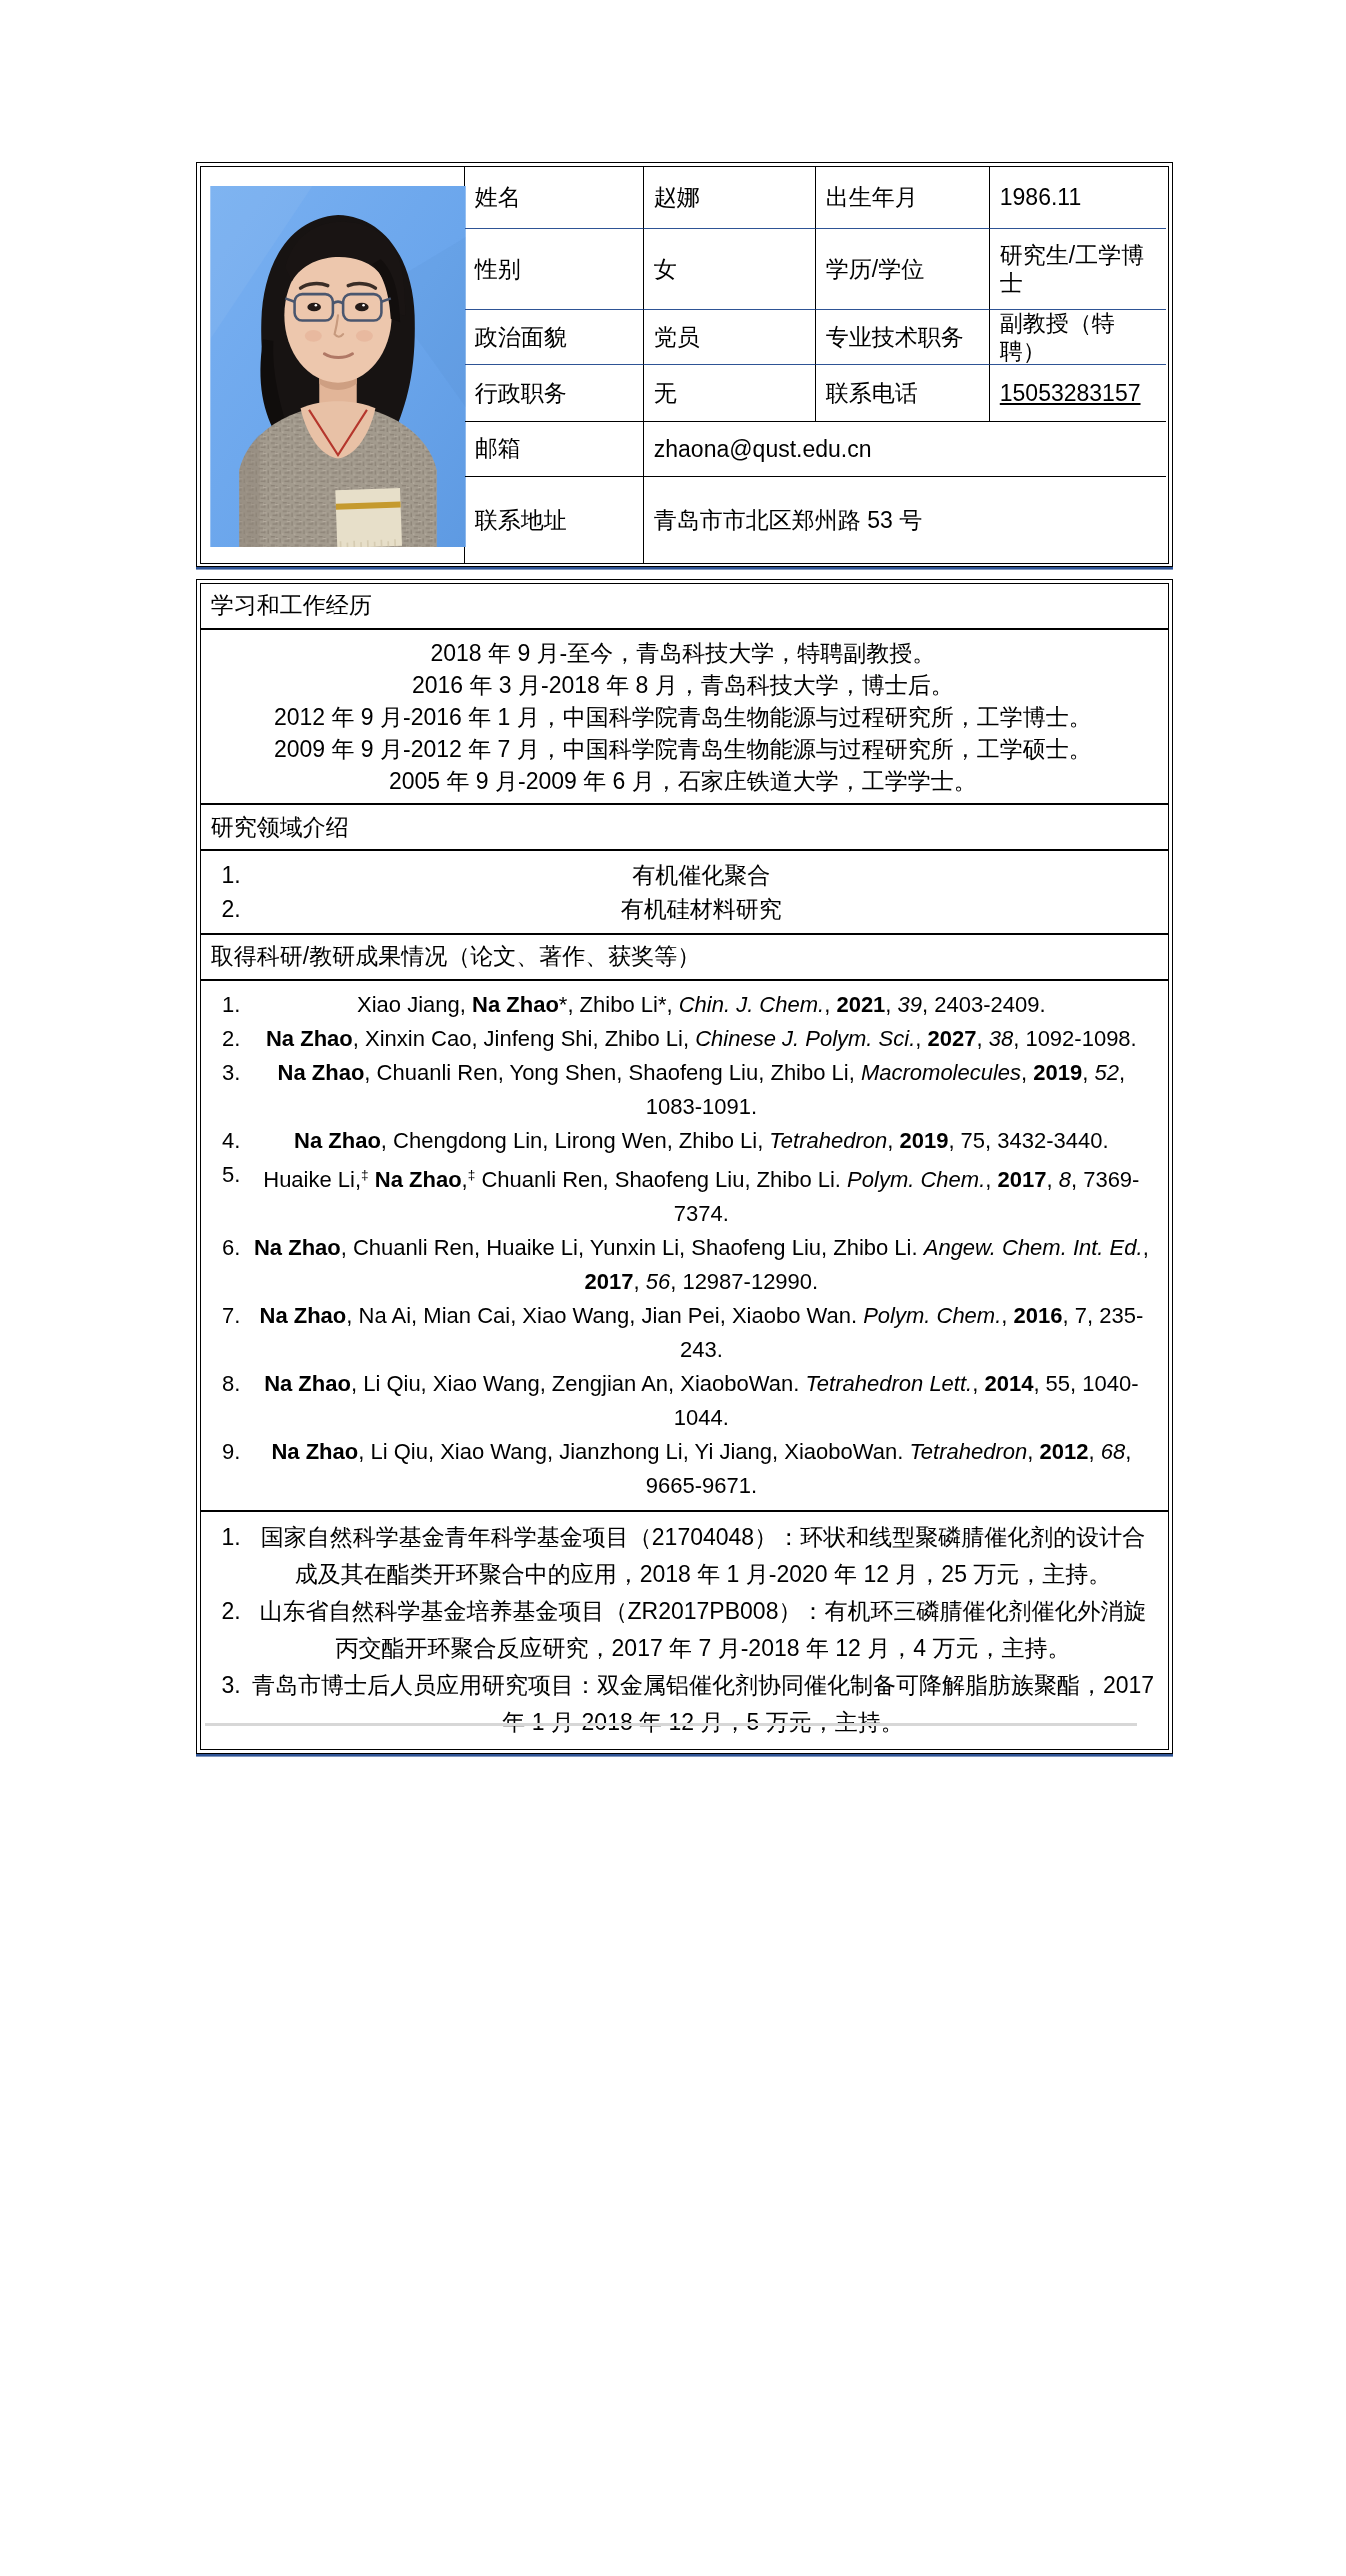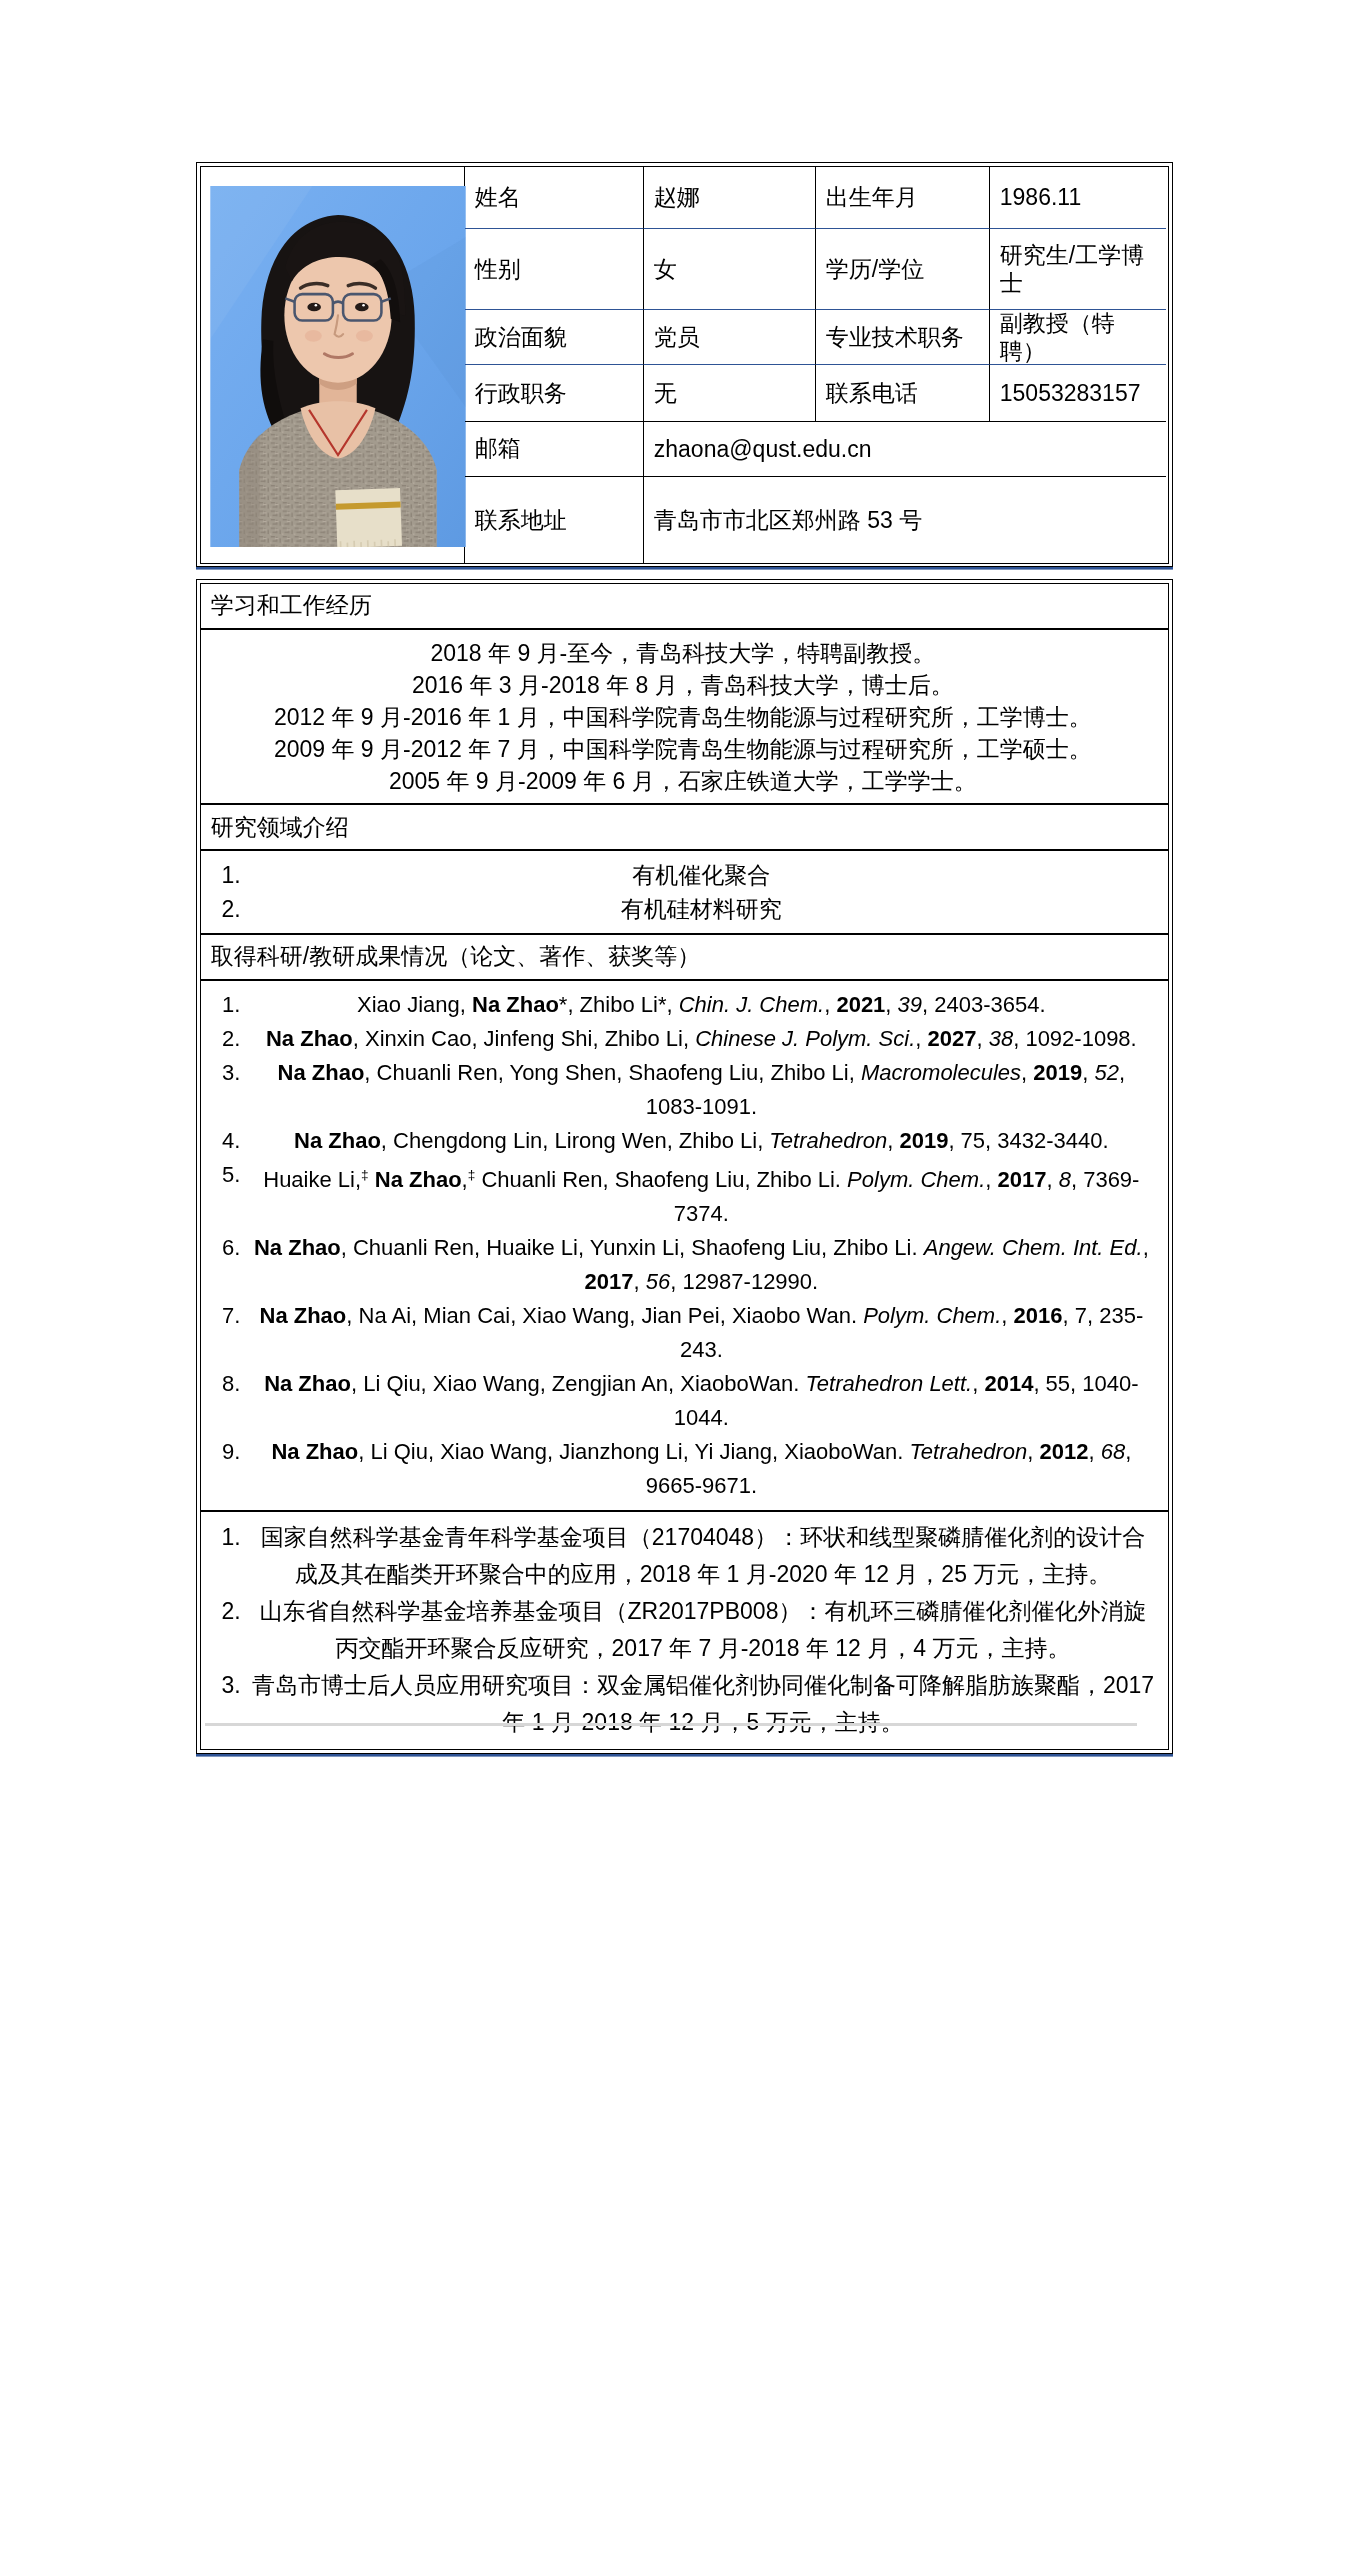--- a/index.html
+++ b/index.html
@@ -163,21 +163,21 @@
 
         <div class="cell vline sep-black" style="grid-column:2;grid-row:4;">
             <span>行政职务</span>
           </div>
         <div class="cell vline sep-black" style="grid-column:3;grid-row:4;">
             <span>无</span>
           </div>
         <div class="cell vline sep-black" style="grid-column:4;grid-row:4;">
             <span>联系电话</span>
           </div>
-        <div class="cell sep-black" style="grid-column:5;grid-row:4;">
+        <div class="cell sep-black" style="grid-column:5;grid-row:4;text-decoration:underline;">
             <span>15053283157</span>
           </div>
 
         <div class="cell vline sep-black" style="grid-column:2;grid-row:5;font-family:Liberation Serif, serif;">
             <span>邮箱</span>
           </div>
         <div class="cell vline" style="grid-column:2;grid-row:6;">
             <span>联系地址</span>
           </div>
 
@@ -218,21 +218,21 @@
           <span class="txt">有机硅材料研究</span>
         </div>
       </div>
 
       <div class="sec-h">
           <span>取得科研/教研成果情况（论文、著作、获奖等）</span>
         </div>
       <div class="block pubs">
         <div class="li">
             <span class="num">1.</span>
-            <span class="txt"><span>Xiao Jiang, </span><span class="rb">Na Zhao</span><span>*, Zhibo Li*, </span><span class="ri">Chin. J. Chem.</span><span>, </span><span class="rb">2021</span><span>, </span><span class="ri">39</span><span>, 2403-3654.</span></span>
+            <span class="txt"><span>Xiao Jiang, </span><span class="rb">Na Zhao</span><span>*, Zhibo Li*, </span><span class="ri">Chin. J. Chem.</span><span>, </span><span class="rb">2021</span><span>, </span><span class="ri">39</span><span>, 2403-2409.</span></span>
           </div>
         <div class="li">
             <span class="num">2.</span>
             <span class="txt"><span class="rb">Na Zhao</span><span>, Xinxin Cao, Jinfeng Shi, Zhibo Li, </span><span class="ri">Chinese J. Polym. Sci.</span><span>, </span><span class="rb">2027</span><span>, </span><span class="ri">38</span><span>, 1092-1098.</span></span>
           </div>
         <div class="li">
             <span class="num">3.</span>
             <span class="txt"><span class="rb">Na Zhao</span><span>, Chuanli Ren, Yong Shen, Shaofeng Liu, Zhibo Li, </span><span class="ri">Macromolecules</span><span>, </span><span class="rb">2019</span><span>, </span><span class="ri">52</span><span>, 1083-1091.</span></span>
           </div>
         <div class="li">

